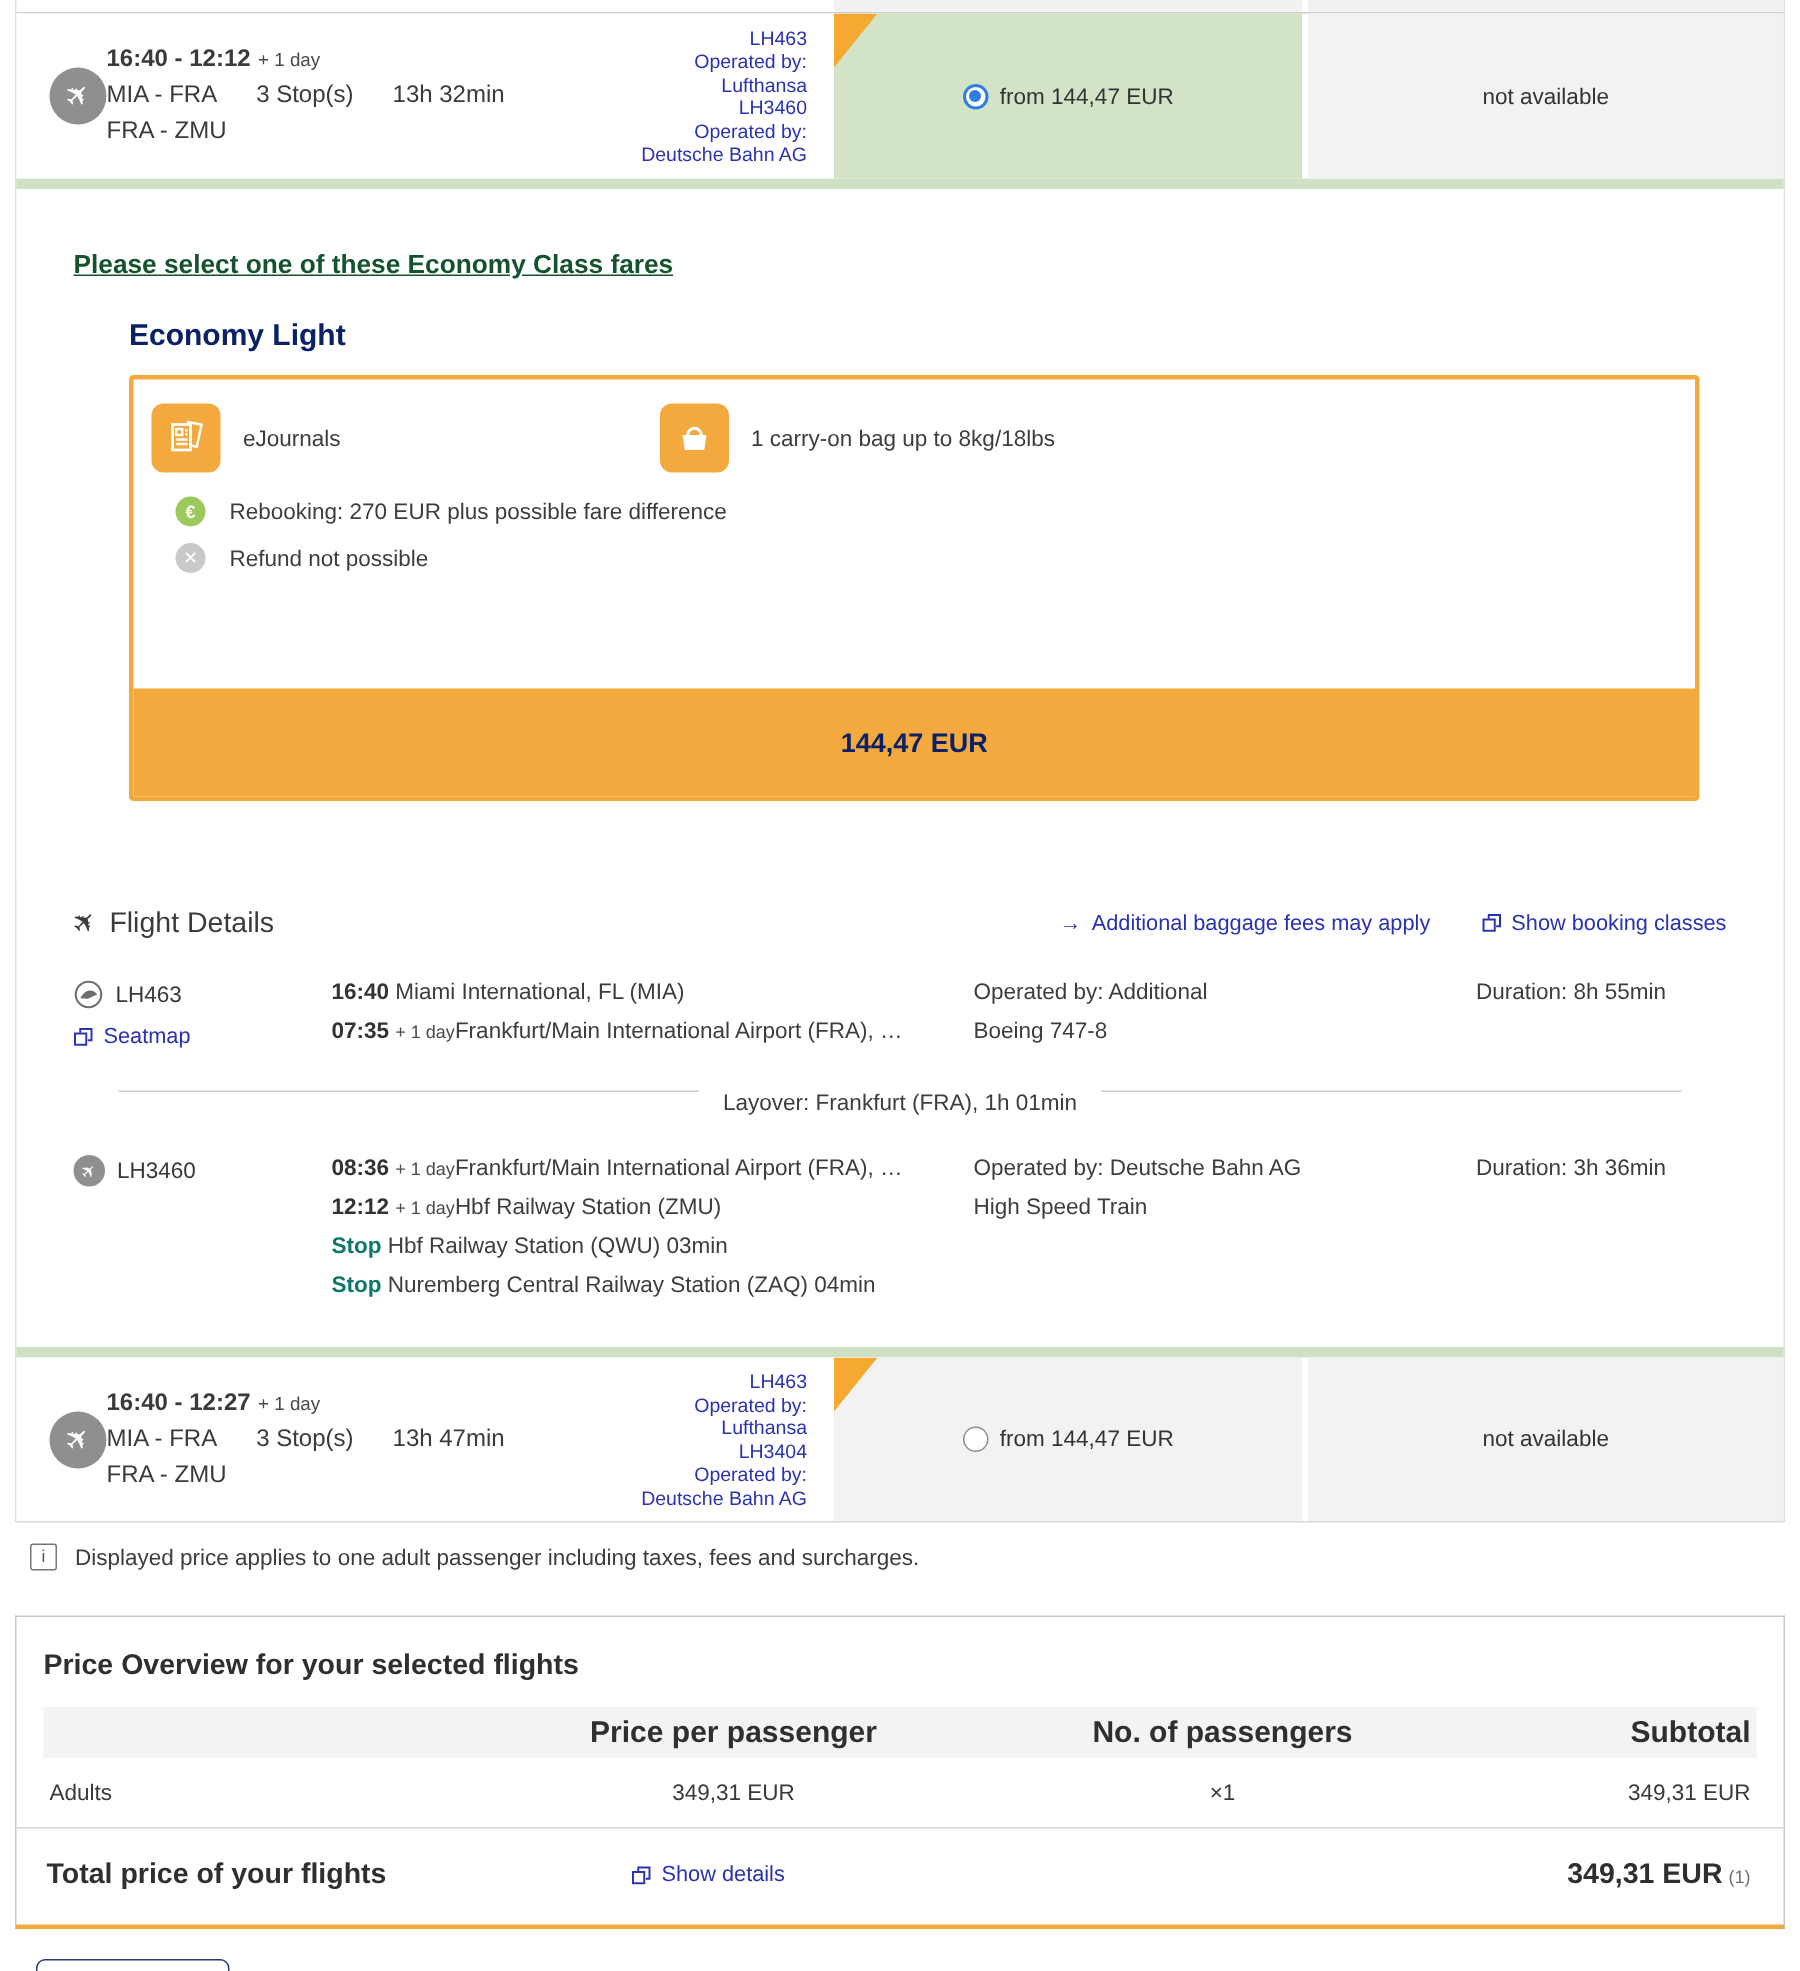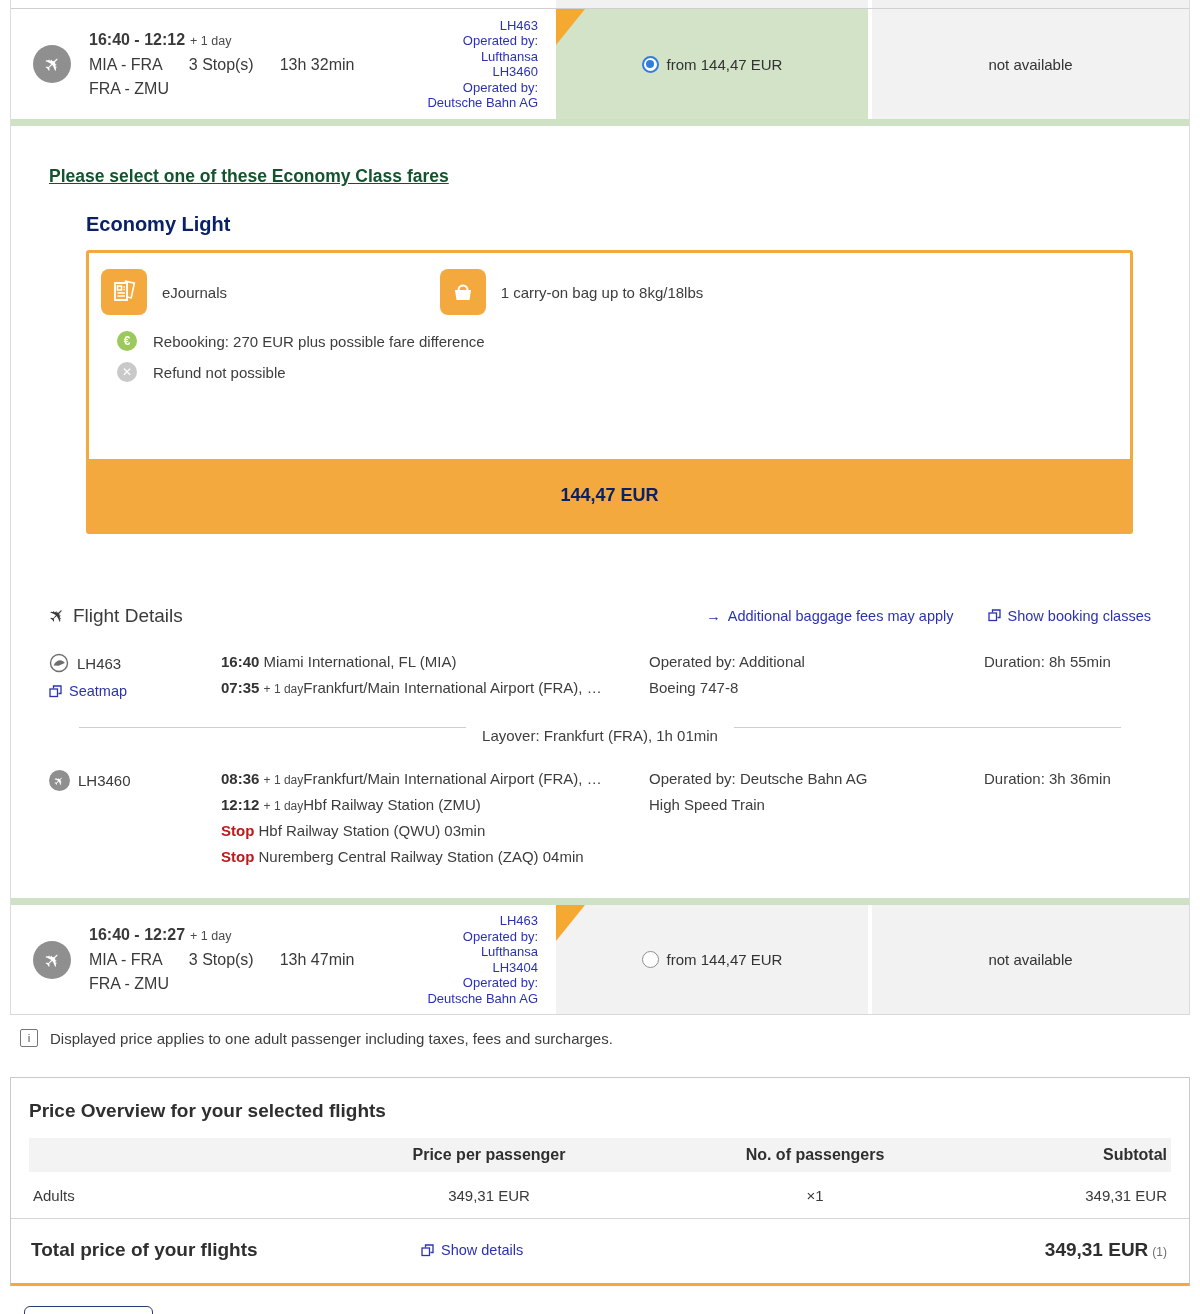--- a/index.html
+++ b/index.html
@@ -19,21 +19,21 @@
   .opt-grid { display: grid; grid-template-columns: 545px 312px 4px 1fr; }
   .top-strip { height: 9px; border-bottom: 1px solid #cfcfcf; }
   .top-strip .cell-grey { background: #f1f1f1; }
   .opt-row { height: 110px; }
   .opt-left { display: flex; align-items: center; padding: 0 18px 0 22px; background: #fff; }
   .circle-plane {
     width: 38px; height: 38px; border-radius: 50%; background: #8f8f8f;
     color: #fff; display: flex; align-items: center; justify-content: center; flex: none;
   }
   .circle-plane .glyph { font-size: 20px; transform: rotate(-45deg); line-height: 1; }
-  .opt-times { margin-left: 18px; font-size: 16px; line-height: 24px; color: #3a3a3a; }
+  .opt-times { font-size: 16px; line-height: 24px; color: #3a3a3a; }
   .opt-times .t { font-weight: bold; }
   .opt-times .plus { font-size: 12.5px; color: #4a4a4a; margin-left: 5px; }
   .opt-times .gap { display: inline-block; margin-right: 26px; }
   .opt-flights {
     margin-left: auto; text-align: right; font-size: 13px; line-height: 15.5px; color: #2b32b2;
   }
   .opt-cell { position: relative; display: flex; align-items: center; justify-content: center; font-size: 15px; color: #333; }
   .cell-green { background: #d2e3c8; }
   .cell-grey  { background: #f2f2f2; justify-content: center; }
   .corner-flag { position: absolute; top: 0; left: 0; width: 29px; height: 36px;
@@ -75,35 +75,35 @@
   .win-icon { display: inline-flex; }
   .seg { display: grid; grid-template-columns: 172px 428px 335px 1fr; margin-top: 26px; font-size: 15px; }
   .seg-id { display: flex; flex-direction: column; gap: 10px; }
   .seg-id-row { display: flex; align-items: center; gap: 8px; color: #3a3a3a; }
   .mini-circle-plane { width: 21px; height: 21px; border-radius: 50%; background: #8f8f8f; color: #fff;
     display: flex; align-items: center; justify-content: center; flex: none; }
   .mini-circle-plane .glyph { font-size: 12px; transform: rotate(-45deg); line-height: 1; }
   .seg-times .line { margin-bottom: 9px; }
   .seg-times .tm { font-weight: bold; color: #333; }
   .seg-times .plus { font-size: 12px; color: #4a4a4a; }
-  .seg-times .stp { font-weight: bold; color: #b91c1c; }
+  .seg-times .stp { font-weight: bold; color: #0f766e; }
   .seg-oper .line { margin-bottom: 9px; }
   .seg-dur { color: #3d3d3d; }
   .layover { display: flex; margin: 22px 30px 0 30px; color: #3d3d3d; font-size: 15px; }
   .layover .rule { flex: 1; height: 1px; background: #cfcfcf; }
   .layover .txt { margin: 0 16px; }
   
   .note { display: flex; align-items: center; gap: 12px; margin: 14px 0 0 20px; font-size: 15px; color: #3d3d3d; }
   .info-box { width: 18px; height: 18px; border: 1px solid #767676; border-radius: 2px; color: #555;
     font-size: 11.5px; display: flex; align-items: center; justify-content: center; flex: none; }
   
   .price-panel { margin: 30px 10px 0 10px; border: 1px solid #c9c9c9; border-bottom: 3px solid #F3A93E; background: #fff; }
   .po-title { font-size: 19px; font-weight: bold; color: #2f2f2f; padding: 22px 18px 16px 18px; }
   .po-grid { display: grid; grid-template-columns: 260px 400px 1fr 230px; align-items: center; }
-  .po-head { background: #f3f3f3; height: 34px; margin: 0 18px; font-size: 16px; font-weight: bold; color: #2f2f2f; }
+  .po-head { background: #f3f3f3; height: 34px; margin: 0 18px; font-size: 20px; font-weight: bold; color: #2f2f2f; }
   .po-c { text-align: center; } .po-r { text-align: right; padding-right: 4px; } .po-l { padding-left: 4px; }
   .po-row { height: 46px; font-size: 15px; color: #3a3a3a; margin: 0 18px; }
   .po-divider { border-top: 1px solid #d6d6d6; }
   .po-total { display: flex; align-items: center; padding: 20px 22px 22px 20px; }
   .po-total-label { font-size: 19px; font-weight: bold; color: #2f2f2f; width: 390px; }
   .po-total-amt { margin-left: auto; font-size: 19px; font-weight: bold; color: #2f2f2f; }
   .po-total-note { font-size: 12px; color: #6f6f6f; font-weight: normal; margin-left: 4px; }
   
   .actions { display: flex; align-items: center; margin: 20px 24px 0 24px; }
   .btn { font-family: inherit; font-size: 16.5px; font-weight: bold; border-radius: 6px; cursor: pointer; }

